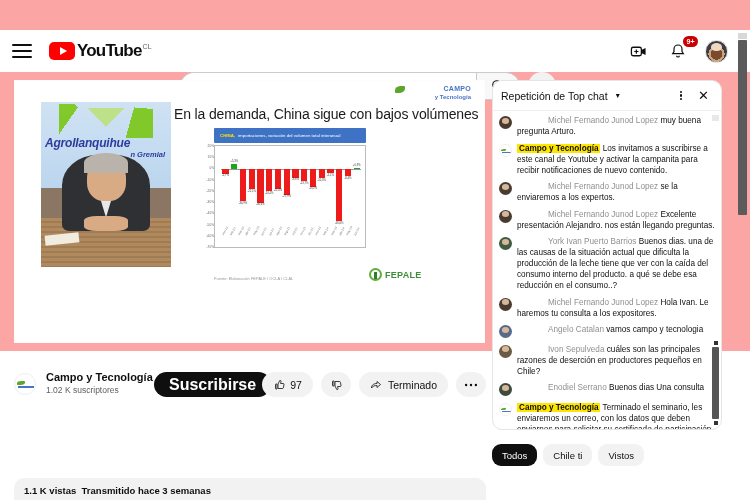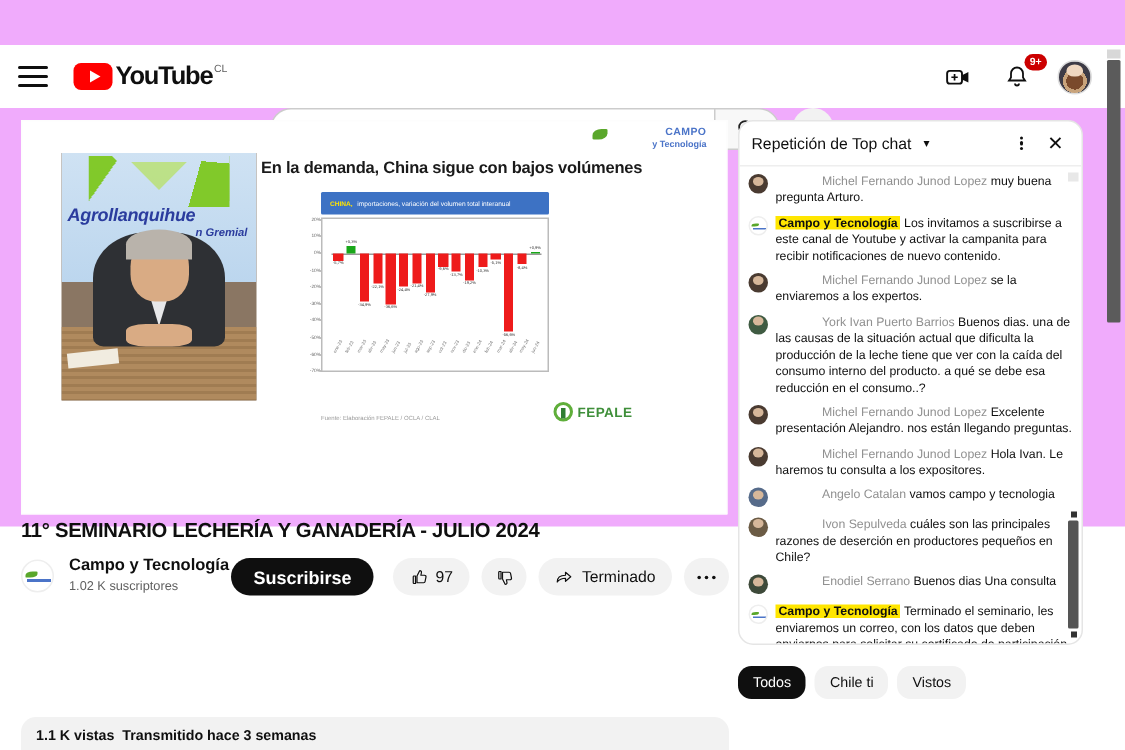--- a/index.html
+++ b/index.html
@@ -2,21 +2,21 @@
 <html><head>
 <meta charset="utf-8">
 <style>
   * { box-sizing: border-box; margin: 0; padding: 0; }
   html, body {
     width: 750px; height: 500px;
     background: #ffffff;
     font-family: "Liberation Sans", sans-serif;
     overflow: hidden;
   }
-  #root { position: relative; width: 750px; height: 351px; background: #f0abfc; }
+  #root { position: relative; width: 750px; height: 351px; background: #fca5a5; }
 
   
   .header {
     position: absolute; top: 30px; left: 0; width: 750px; height: 42px;
     background: #fff; display: flex; align-items: center;
   }
   .hamburger { margin-left: 12px; width: 20px; height: 14px;
     display: flex; flex-direction: column; justify-content: space-between; cursor: pointer; }
   .hamburger span { display: block; height: 1.6px; background: #0f0f0f; border-radius: 1px; }
   .yt-logo { margin-left: 17px; display: flex; align-items: flex-start; cursor: pointer; }
@@ -140,21 +140,21 @@
   .spk-hands {
     position: absolute; left: 33%; bottom: 22%; width: 34%; height: 9%;
     background: #d9ab84; border-radius: 30%;
   }
   .spk-paper {
     position: absolute; left: 3%; bottom: 14%; width: 26%; height: 6%;
     background: #f1ece0; transform: rotate(-6deg);
   }
 
   .slide-head {
-    position: absolute; left: 160px; top: 26px; font-size: 11px; font-weight: bold;
+    position: absolute; left: 160px; top: 26px; font-size: 14px; font-weight: normal;
     color: #1a1a1a; letter-spacing: -0.15px;
   }
   .chartbox { position: absolute; left: 200px; top: 48px; width: 160px; height: 140px; }
   .chart-title-bar {
     width: 152px; height: 15px; background: #3d72c4; border-radius: 1px;
     display: flex; align-items: center; padding-left: 6px; gap: 3px;
   }
   .chart-title-bar .ct-y { color: #ffe400; font-size: 4.4px; font-weight: bold; }
   .chart-title-bar .ct-w { color: #ffffff; font-size: 4.4px; }
   .plot {
@@ -210,21 +210,21 @@
     position: absolute; left: 0; top: 4px; width: 22px; height: 22px; border-radius: 50%;
     background: #fff; border: 1px solid #eee; overflow: hidden;
   }
   .ch-ava .l1 { position: absolute; left: 2px; top: 7px; width: 8px; height: 4px;
     background: #5aa72b; border-radius: 60% 10% 60% 10%; }
   .ch-ava .l2 { position: absolute; left: 3px; top: 12px; width: 16px; height: 2px; background: #4b74c8; }
   .ch-name { position: absolute; left: 32px; top: 2px; font-size: 11px; font-weight: bold; color: #0f0f0f; }
   .ch-subs { position: absolute; left: 32px; top: 16px; font-size: 8.5px; color: #606060; }
   .sub-btn {
     position: absolute; left: 140px; top: 3px; height: 25px; padding: 0 15px;
-    background: #0f0f0f; color: #fff; border-radius: 16px; font-size: 12px; font-weight: bold;
+    background: #0f0f0f; color: #fff; border-radius: 16px; font-size: 16px; font-weight: bold;
     display: flex; align-items: center; cursor: pointer;
   }
   .actions { position: absolute; right: 0; top: 3px; display: flex; align-items: center; gap: 8px; }
   .pill {
     height: 25px; background: #f2f2f2; border-radius: 16px; display: flex; align-items: center;
     padding: 0 11px; gap: 6px; font-size: 10.5px; color: #0f0f0f; cursor: pointer;
   }
   .pill.round { width: 30px; padding: 0; justify-content: center; }
 
   
@@ -503,21 +503,20 @@
 
         <div class="chart-src">Fuente: Elaboración FEPALE / OCLA / CLAL</div>
 
         <div class="fepale">
           <span class="mark"></span>
           <span class="txt">FEPALE</span>
         </div>
       </div>
     </div>
 
-    <div class="vtitle">11° SEMINARIO LECHERÍA Y GANADERÍA - JULIO 2024</div>
 
     <div class="chrow">
       <div class="ch-ava">
         <i class="l1"></i>
           <i class="l2"></i>
       </div>
       <div class="ch-name">Campo y Tecnología</div>
       <div class="ch-subs">1.02 K suscriptores</div>
       <div class="sub-btn">Suscribirse</div>
 
@@ -583,26 +582,26 @@
                 <i class="b1"></i>
                 <i class="b2"></i>
               </div>
               <div class="m-txt"><span class="m-name hl">Campo y Tecnología</span><span class="m-body">  Los invitamos a suscribirse a este canal de Youtube y activar la campanita para recibir notificaciones de nuevo contenido.</span></div>
             </div>
             <div class="msg">
               <div class="m-ava a1"></div>
               <div class="m-txt"><span class="m-name">Michel Fernando Junod Lopez</span><span class="m-body">  se la enviaremos a los expertos.</span></div>
             </div>
             <div class="msg">
+              <div class="m-ava a1"></div>
+              <div class="m-txt"><span class="m-name">Michel Fernando Junod Lopez</span><span class="m-body">  Excelente presentación Alejandro. nos están llegando preguntas.</span></div>
+            </div>
+            <div class="msg">
               <div class="m-ava a2"></div>
               <div class="m-txt"><span class="m-name">York Ivan Puerto Barrios</span><span class="m-body">  Buenos dias. una de las causas de la situación actual que dificulta la producción de la leche tiene que ver con la caída del consumo interno del producto. a qué se debe esa reducción en el consumo..?</span></div>
-            </div>
-            <div class="msg">
-              <div class="m-ava a1"></div>
-              <div class="m-txt"><span class="m-name">Michel Fernando Junod Lopez</span><span class="m-body">  Excelente presentación Alejandro. nos están llegando preguntas.</span></div>
             </div>
             <div class="msg">
               <div class="m-ava a1"></div>
               <div class="m-txt"><span class="m-name">Michel Fernando Junod Lopez</span><span class="m-body">  Hola Ivan. Le haremos tu consulta a los expositores.</span></div>
             </div>
             <div class="msg">
               <div class="m-ava a3"></div>
               <div class="m-txt"><span class="m-name">Angelo Catalan</span><span class="m-body">  vamos campo y tecnologia</span></div>
             </div>
             <div class="msg">

